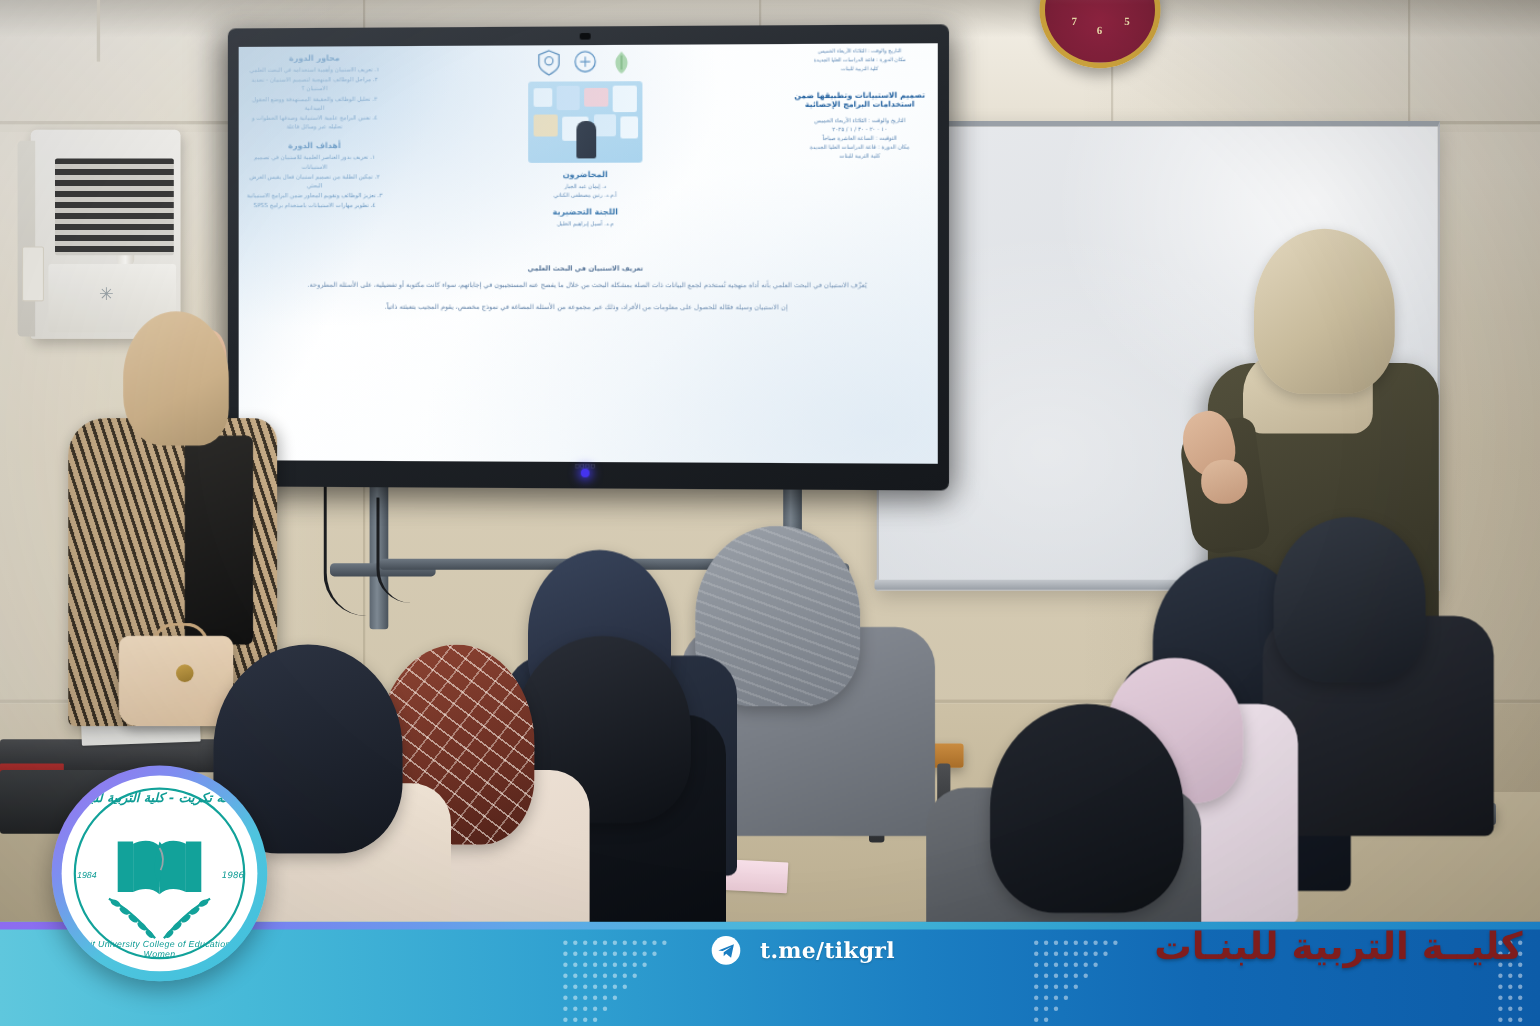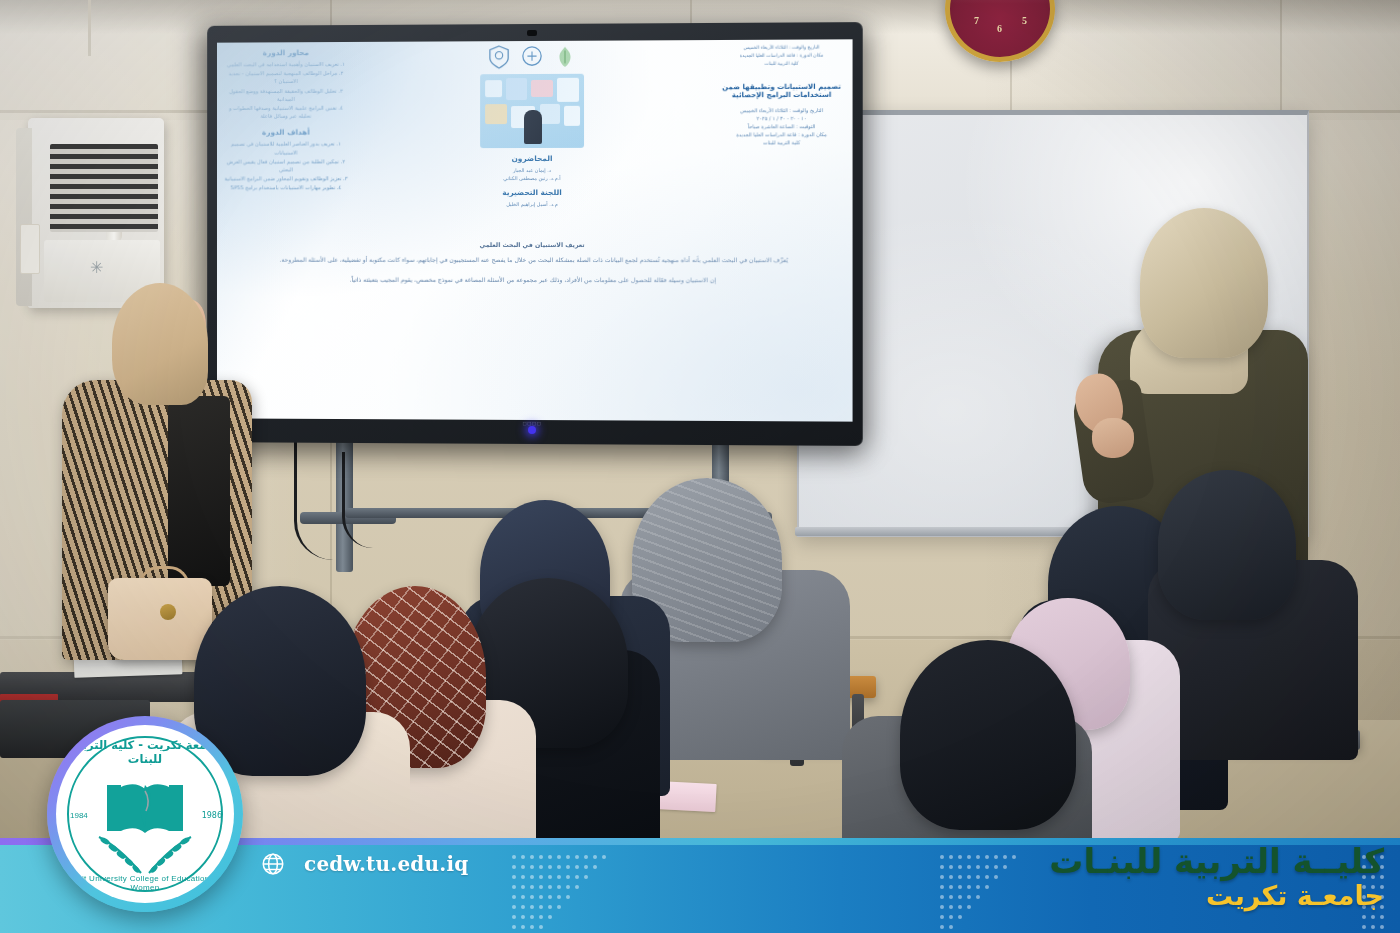--- a/index.html
+++ b/index.html
@@ -356,36 +356,37 @@
   .crow{display:flex;align-items:center;gap:16px;height:47px;}
   .crow .ic{width:30px;height:30px;display:flex;align-items:center;justify-content:center;color:#fff;flex:0 0 30px;}
   .crow .tx{
     color:#fff;font-family:"DejaVu Serif",serif;font-weight:bold;
     font-size:20px;letter-spacing:.2px;text-shadow:0 1px 2px rgba(0,0,0,.2);
   }
   .arabic-block{
     position:absolute;right:16px;top:842px;width:360px;text-align:right;direction:rtl;
   }
   .ar-main{
-    font-family:"DejaVu Sans",sans-serif;font-weight:bold;color:#14532d;
+    font-family:"DejaVu Sans",sans-serif;font-weight:bold;color:#7f1d1d;
     font-size:34px;line-height:1.12;letter-spacing:1px;
     text-shadow:0 2px 3px rgba(0,0,0,.25);
   }
   .ar-sub{
     font-family:"DejaVu Sans",sans-serif;font-weight:bold;color:#f5c32c;
     font-size:27px;line-height:1.15;letter-spacing:1px;
     text-shadow:0 2px 3px rgba(0,0,0,.25);
   }
 
   
   .seal{
-    position:absolute;left:47px;top:716px;width:196px;height:196px;border-radius:50%;
+    position:absolute;left:47px;top:696px;width:196px;height:196px;border-radius:50%;
     background:linear-gradient(140deg,#9b6ef0 0%,#7f8df0 28%,#4fc4de 60%,#3fc0dc 100%);
     padding:9px;box-sizing:border-box;
     box-shadow:0 8px 22px rgba(0,0,0,.32);
+    font-style:italic;
   }
   .seal-inner{
     width:100%;height:100%;border-radius:50%;background:#ffffff;position:relative;overflow:hidden;
   }
   .seal-ring{
     position:absolute;left:11px;top:11px;right:11px;bottom:11px;border-radius:50%;
     border:2px solid #12a29a;
   }
   .seal-ar{
     position:absolute;left:0;right:0;top:13px;text-align:center;direction:rtl;
@@ -796,38 +797,36 @@
         <i></i>
         <i></i>
         <i></i>
         <i></i>
         <i></i>
         <i></i>
       </div>
   </div>
 
   <div class="contact-col">
+  </div>
+
+  <div class="social-col">
     <div class="crow">
       <span class="ic">
-        <svg width="26" height="26" viewBox="0 0 24 24" fill="none" stroke="#ffffff" stroke-width="1.4">
-          <circle cx="12" cy="12" r="9"></circle>
-          <ellipse cx="12" cy="12" rx="4" ry="9"></ellipse>
-          <path d="M3 12h18M4.5 7h15M4.5 17h15"></path>
+        <svg width="28" height="28" viewBox="0 0 28 28">
+          <circle cx="14" cy="14" r="13" fill="#ffffff"></circle>
+          <path d="M7 14.2 L21.2 8.4 L18.6 20.6 L14.2 17.1 L11.9 19.4 L11.9 15.6 L19 10.6 L10.9 14.6 Z" fill="#1b7ec2"></path>
         </svg>
       </span>
-      <span class="tx">cedw.tu.edu.iq</span>
+      <span class="tx">t.me/tikgrl</span>
     </div>
-  </div>
-
-  <div class="social-col">
   </div>
 
   <div class="arabic-block">
     <div class="ar-main">كليــة التربية للبنـات</div>
-    <div class="ar-sub">جامعـة تكريت</div>
   </div>
 
   <div class="seal">
     <div class="seal-inner">
       <div class="seal-ring"></div>
       <div class="seal-ar">جامعة تكريت - كلية التربية للبنات</div>
       <div class="seal-year-l">1984</div>
       <div class="seal-year-r">1986</div>
 
       <svg class="seal-book" viewBox="0 0 88 62">

